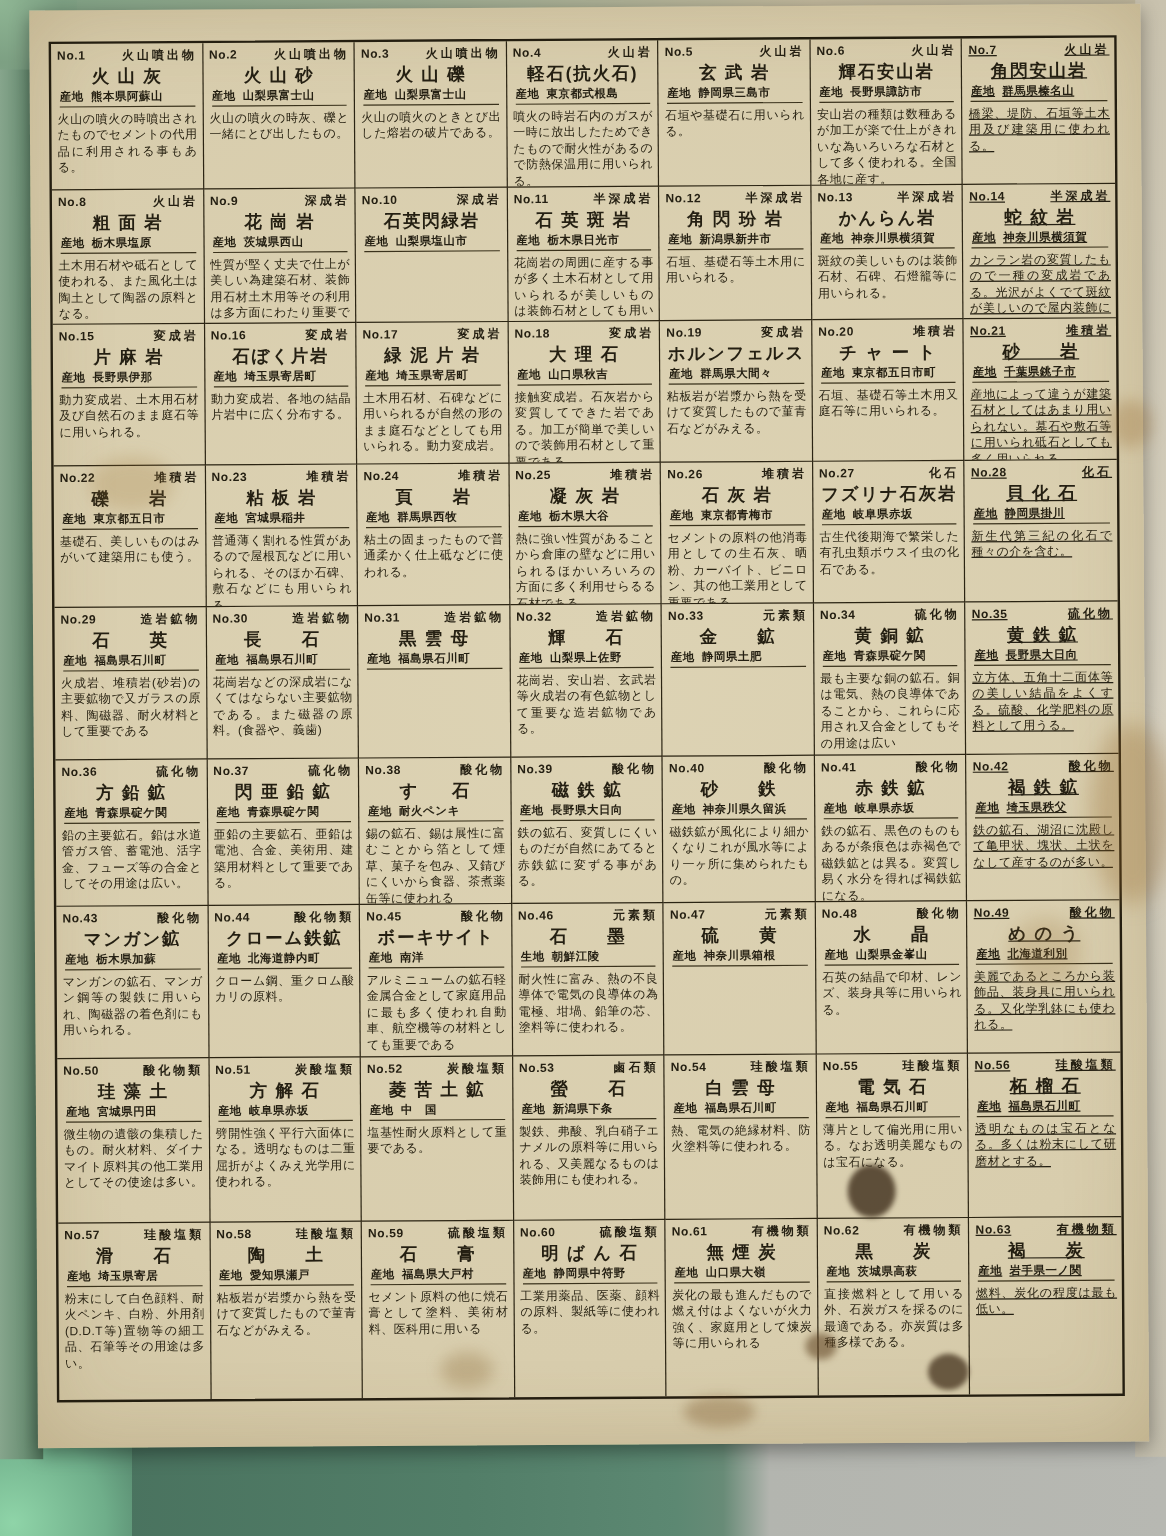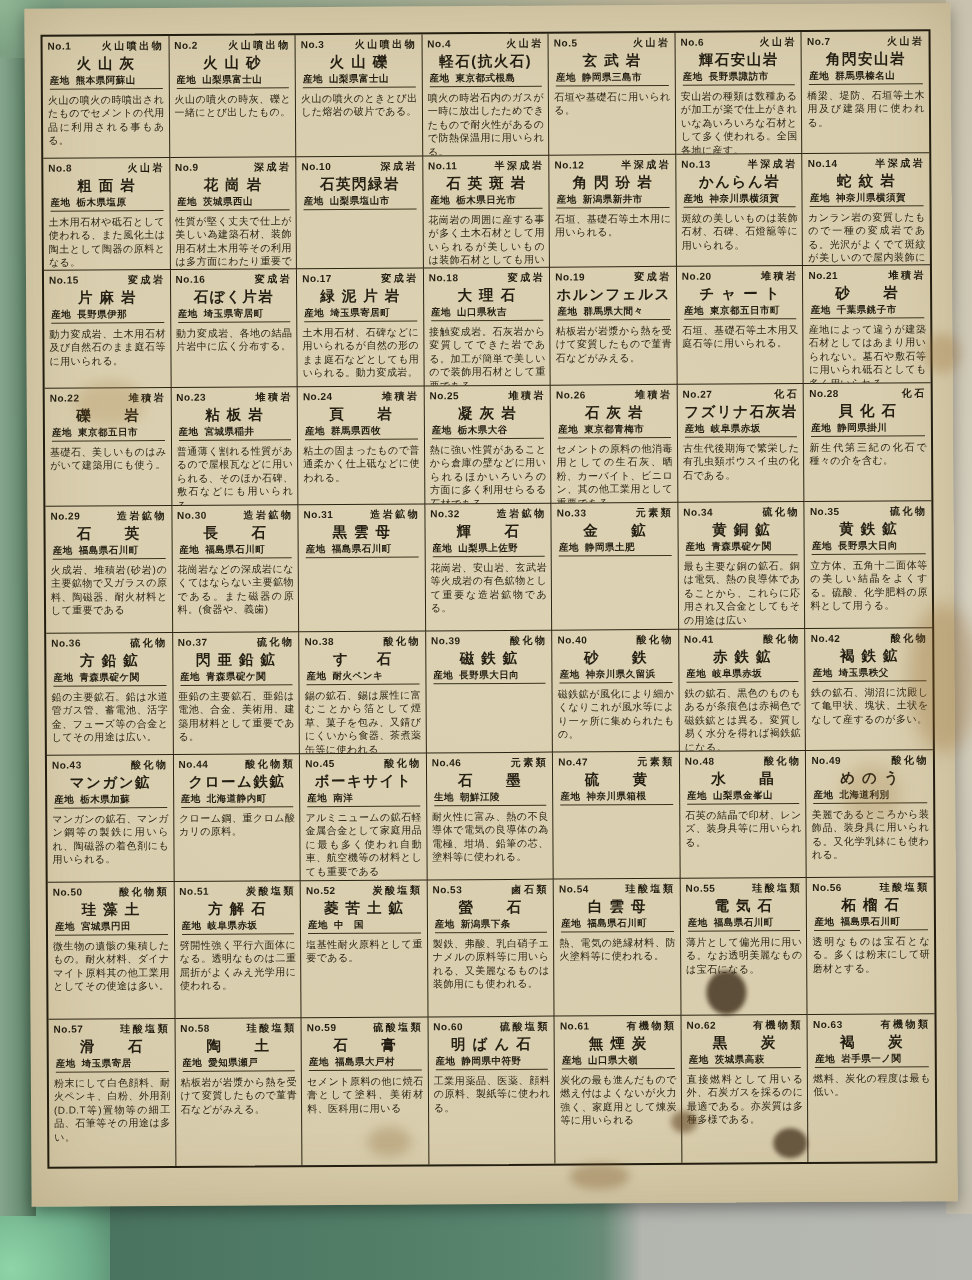--- a/index.html
+++ b/index.html
@@ -31,21 +31,21 @@
   .s6{left:538px;top:1158px;width:60px;height:26px;background:rgba(120,82,36,.35);filter:blur(5px);}
   .s7{left:898px;top:330px;width:36px;height:40px;background:rgba(150,104,44,.30);filter:blur(6px);}
   .s8{left:336px;top:1120px;width:44px;height:30px;background:rgba(130,92,40,.28);filter:blur(6px);}
   .s9{left:812px;top:760px;width:60px;height:60px;background:rgba(150,108,48,.22);filter:blur(8px);}
   
   .grid{position:absolute;left:16px;top:26px;width:890px;border:2px solid #241e10;display:grid;
     grid-template-columns:repeat(7,1fr);
     grid-template-rows:122px 112px 118px 118px 127px 122px 127px 137px 147px;
     background:transparent;color:var(--ink);}
   .cell{border-right:1px solid #2b2413;border-bottom:1px solid #2b2413;padding:3px 4px 2px 5px;overflow:hidden;}
-  .cell:nth-child(7n){border-right:none;}
+  .cell:nth-child(7n){border-right:none;text-decoration:underline;}
   .cell:nth-last-child(-n+7){border-bottom:none;}
   .head{display:flex;justify-content:space-between;align-items:baseline;font-size:10px;font-weight:700;letter-spacing:.5px;}
   .head .cat{letter-spacing:2.5px;}
   .name{font-size:14.5px;font-weight:700;text-align:center;letter-spacing:1.5px;margin-top:1px;white-space:nowrap;}
   .origin{font-size:9.5px;font-weight:700;letter-spacing:.5px;margin:1px 2px 4px 2px;padding-bottom:1px;border-bottom:1px solid #3a321c;white-space:nowrap;overflow:hidden;}
   .origin .olabel{margin-right:6px;}
   .desc{font-size:10px;line-height:1.34;letter-spacing:.4px;text-align:justify;color:#2a2414;}
 </style>
 </head>
 <body>
@@ -401,20 +401,21 @@
           <div class="origin"><span class="olabel">産地</span><span class="oplace">耐火ペンキ</span></div>
           <div class="desc">錫の鉱石、錫は展性に富むことから箔として煙草、菓子を包み、又錆びにくいから食器、茶煮薬缶等に使われる</div>
         </div>
         <div class="cell">
           <div class="head">
             <span class="no">No.39</span>
             <span class="cat">酸化物</span>
           </div>
           <div class="name">磁 鉄 鉱</div>
           <div class="origin"><span class="olabel">産地</span><span class="oplace">長野県大日向</span></div>
+          <div class="desc">鉄の鉱石、変質しにくいものだが自然にあてると赤鉄鉱に変ずる事がある。</div>
         </div>
         <div class="cell">
           <div class="head">
             <span class="no">No.40</span>
             <span class="cat">酸化物</span>
           </div>
           <div class="name">砂　　鉄</div>
           <div class="origin"><span class="olabel">産地</span><span class="oplace">神奈川県久留浜</span></div>
           <div class="desc">磁鉄鉱が風化により細かくなりこれが風水等により一ヶ所に集められたもの。</div>
         </div>

